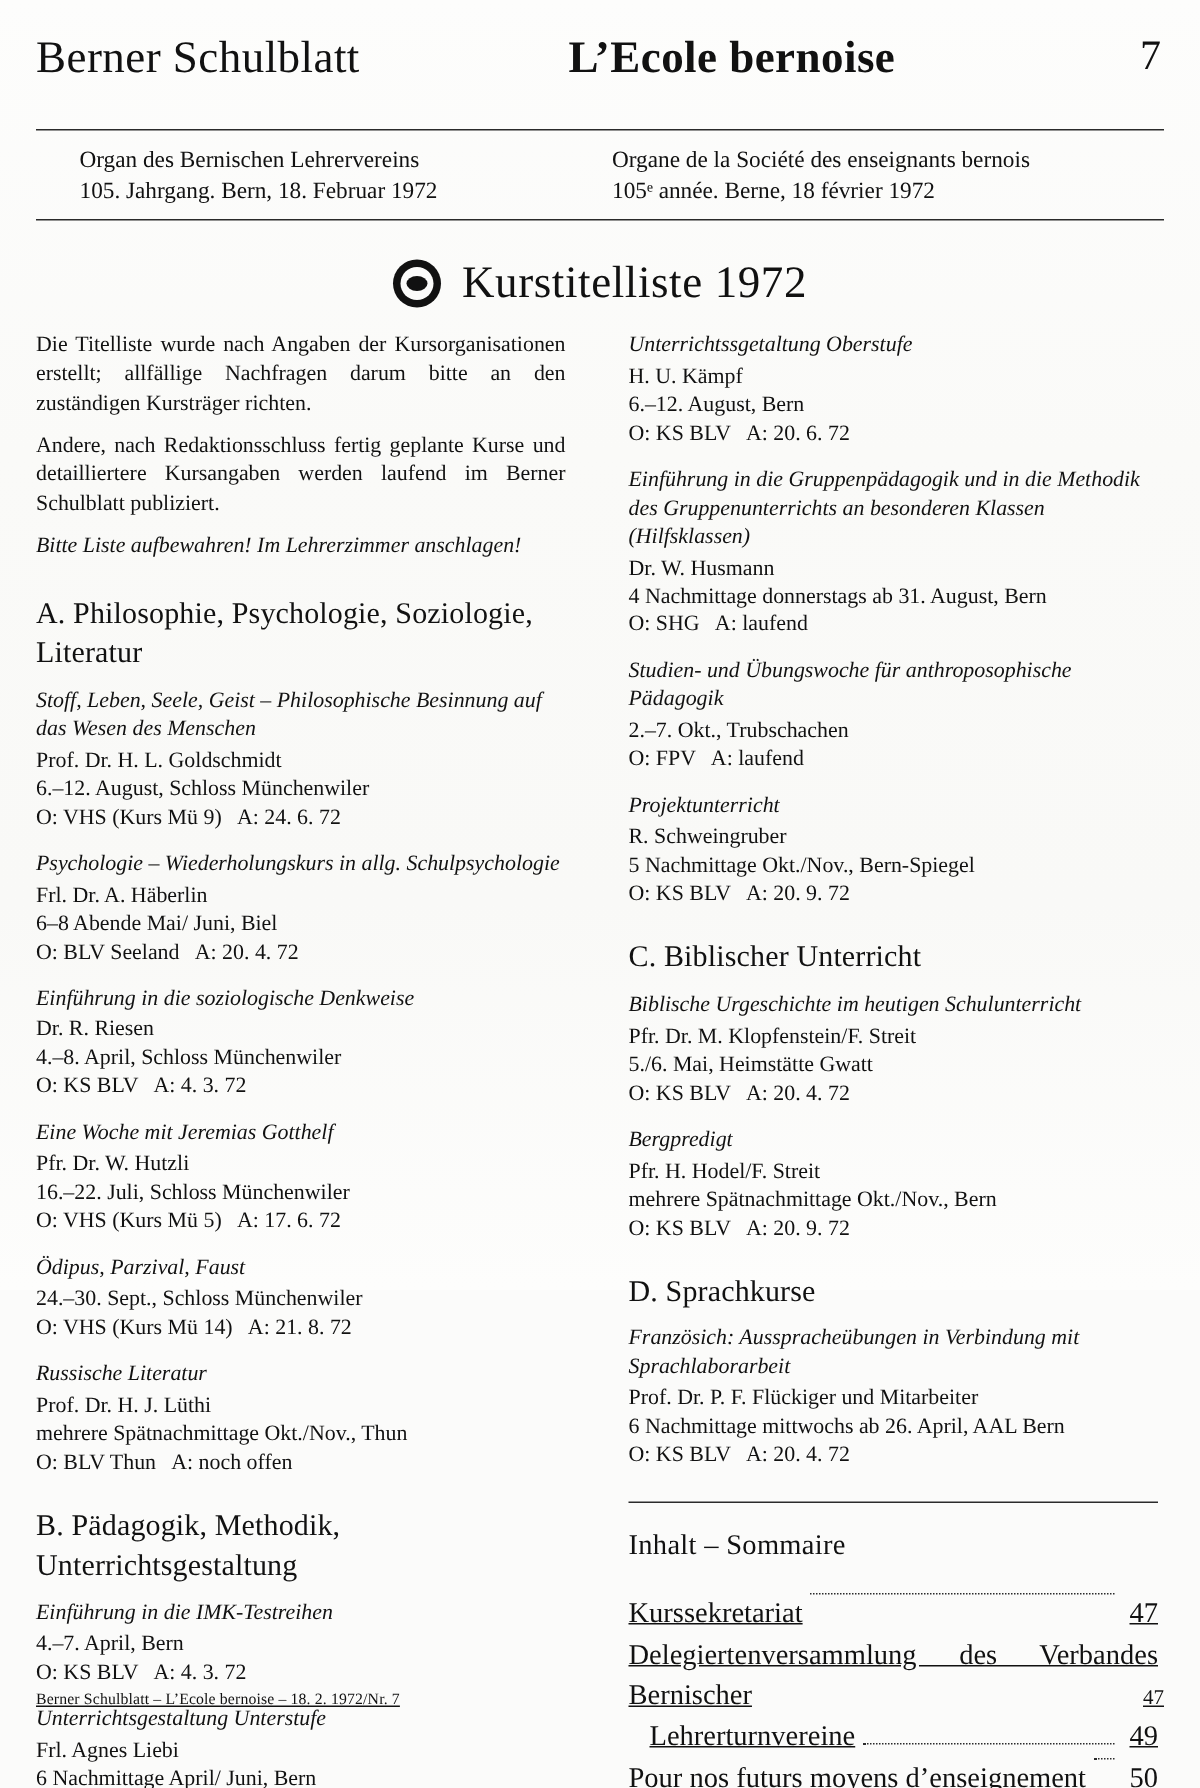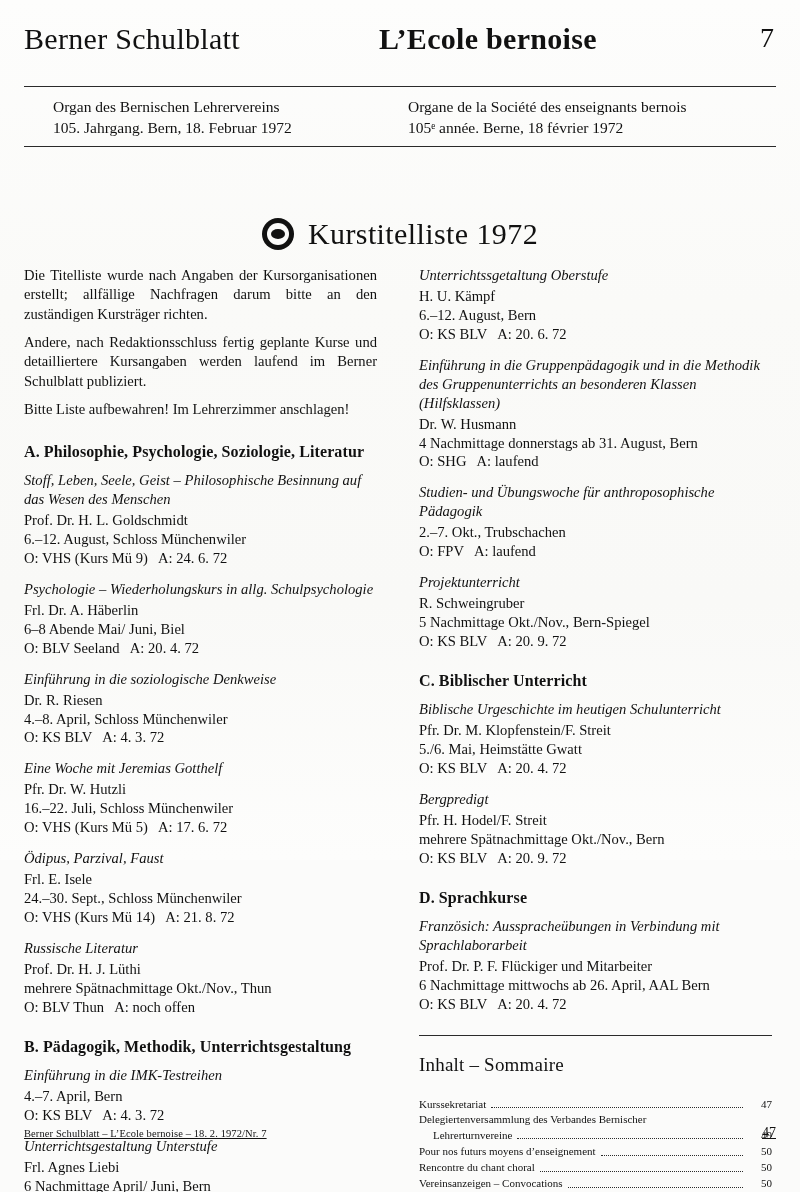--- a/index.html
+++ b/index.html
@@ -72,21 +72,21 @@
     line-height: 1.38;
   }
   .sub-col.left { width: 355px; }
   .sub-col.right { flex: 1; }
 
   
   .titleblock {
     display: flex;
     align-items: center;
     justify-content: center;
-    margin-top: 71px;
+    margin-top: 26px;
     margin-bottom: 16px;
     gap: 14px;
   }
   .logo {
     width: 32px;
     height: 32px;
     border-radius: 50%;
     background: #111;
     position: relative;
     flex: none;
@@ -125,25 +125,25 @@
     line-height: 1.33;
   }
   .col.left { margin-right: 42px; }
 
   .intro p {
     margin: 0 0 9px 0;
     text-align: justify;
     hyphens: auto;
   }
   .intro p:last-child { margin-bottom: 0; }
-  .ital { }
+  .ital { font-style: italic; }
 
   .sec-head {
-    font-weight: bold;
-    font-size: 16px;
+    font-weight: normal;
+    font-size: 20px;
     margin: 19px 0 9px 0;
     letter-spacing: 0.1px;
   }
   .sec-head.first { margin-top: 21px; }
 
   .entry { margin-bottom: 12px; }
   .entry .etitle {
     font-style: italic;
     margin-bottom: 2px;
     line-height: 1.3;
@@ -159,23 +159,24 @@
     background: #2b2b2b;
     margin: 21px 0 0 0;
   }
   .toc-title {
     font-size: 19px;
     margin: 16px 0 19px 0;
     letter-spacing: 0.2px;
   }
   .toc-row {
     display: flex;
-    align-items: flex-end;
-    font-size: 11px;
+    align-items: flex-start;
+    font-size: 19px;
     line-height: 1.44;
+    text-decoration: underline;
   }
   .toc-label { white-space: nowrap; }
   .toc-dots {
     flex: 1;
     border-bottom: 1.5px dotted #2b2b2b;
     margin: 0 5px 4px 5px;
     min-width: 10px;
   }
   .toc-page {
     width: 24px;
@@ -272,21 +273,20 @@
 
       <div class="entry">
         <div class="etitle">Eine Woche mit Jeremias Gotthelf</div>
         <div class="eline">Pfr. Dr. W. Hutzli</div>
         <div class="eline">16.–22. Juli, Schloss Münchenwiler</div>
         <div class="eline">O: VHS (Kurs Mü 5)   A: 17. 6. 72</div>
       </div>
 
       <div class="entry">
         <div class="etitle">Ödipus, Parzival, Faust</div>
-        <div class="eline">Frl. E. Isele</div>
         <div class="eline">24.–30. Sept., Schloss Münchenwiler</div>
         <div class="eline">O: VHS (Kurs Mü 14)   A: 21. 8. 72</div>
       </div>
 
       <div class="entry">
         <div class="etitle">Russische Literatur</div>
         <div class="eline">Prof. Dr. H. J. Lüthi</div>
         <div class="eline">mehrere Spätnachmittage Okt./Nov., Thun</div>
         <div class="eline">O: BLV Thun   A: noch offen</div>
       </div>

